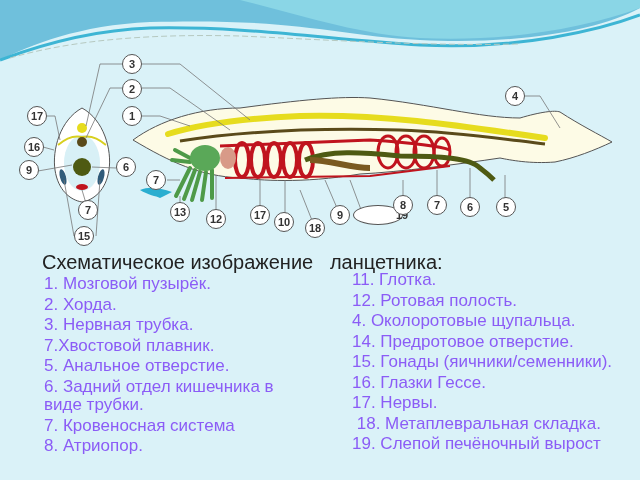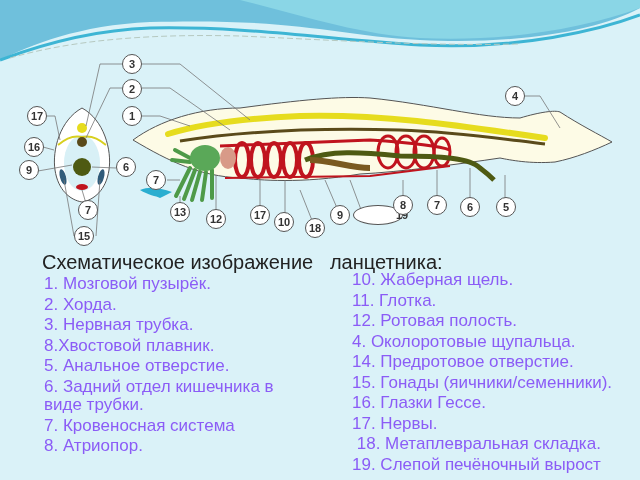--- a/index.html
+++ b/index.html
@@ -126,30 +126,29 @@
 <div class="marker" style="left:460px;top:197px;">6</div>
 <div class="marker" style="left:496px;top:197px;">5</div>
 <div class="marker" style="left:505px;top:86px;">4</div>
 
 <div class="title">Схематическое изображение   ланцетника:</div>
 
 <div class="legend legend-left">
   <div>1. Мозговой пузырёк.</div>
   <div>2. Хорда.</div>
   <div>3. Нервная трубка.</div>
-  <div>8.Хвостовой плавник.</div>
+  <div>7.Хвостовой плавник.</div>
   <div>5. Анальное отверстие.</div>
   <div style="line-height:18px;margin:1px 0 2px;">6. Задний отдел кишечника в
 виде трубки.</div>
   <div>7. Кровеносная система</div>
   <div>8. Атриопор.</div>
 </div>
 
 <div class="legend legend-right">
-  <div>10. Жаберная щель.</div>
   <div>11. Глотка.</div>
   <div>12. Ротовая полость.</div>
   <div>4. Околоротовые щупальца.</div>
   <div>14. Предротовое отверстие.</div>
   <div>15. Гонады (яичники/семенники).</div>
   <div>16. Глазки Гессе.</div>
   <div>17. Нервы.</div>
   <div> 18. Метаплевральная складка.</div>
   <div>19. Слепой печёночный вырост</div>
 </div>

